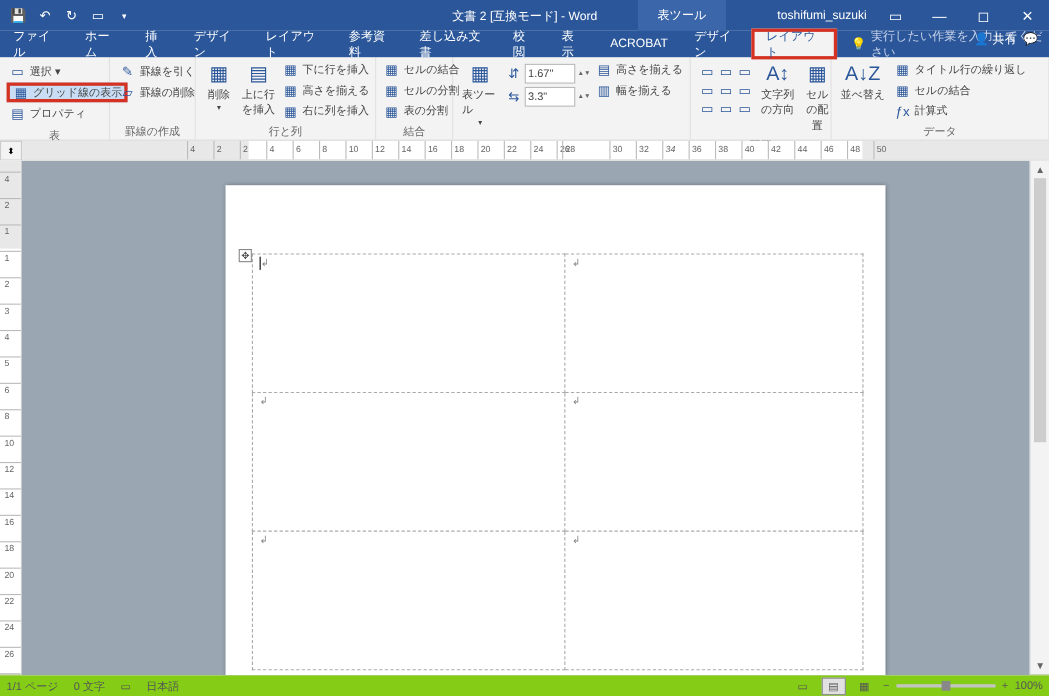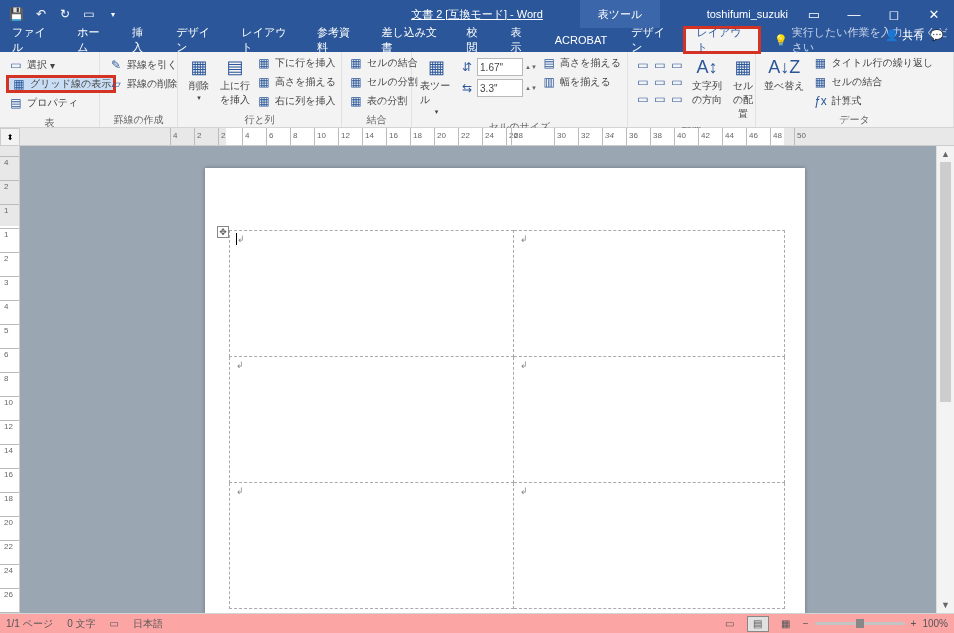--- a/index.html
+++ b/index.html
@@ -1,20 +1,20 @@
 <!DOCTYPE html>
 <html><head>
 <meta charset="utf-8">
 <style>
 * { margin: 0; padding: 0; box-sizing: border-box; font-family: "Yu Gothic UI", "Meiryo", sans-serif; }
 body { width: 954px; height: 633px; overflow: hidden; background: #fff; position: relative; }
 .titlebar { height: 28px; background: #2b579a; color: #fff; display: flex; align-items: center; font-size: 11px; position: relative; }
 .qat { display: flex; align-items: center; gap: 2px; padding-left: 6px; }
 .qat-btn { width: 22px; height: 22px; display: flex; align-items: center; justify-content: center; color: #fff; font-size: 12px; }
-.title-center { position: absolute; left: 50%; transform: translateX(-50%); white-space: nowrap; text-decoration: underline; }
+.title-center { position: absolute; left: 50%; transform: translateX(-50%); white-space: nowrap; }
 .title-tools { position: absolute; left: 580px; width: 80px; text-align: center; background: #3b67aa; height: 28px; line-height: 28px; }
 .title-user { position: absolute; right: 166px; }
 .winbtns { position: absolute; right: 0; display: flex; }
 .winbtn { width: 40px; height: 28px; display: flex; align-items: center; justify-content: center; color: #fff; font-size: 13px; }
 .tabbar { height: 24px; background: #2b579a; display: flex; align-items: stretch; font-size: 11px; color: #fff; position: relative; }
 .tab { padding: 0 12px; display: flex; align-items: center; cursor: pointer; }
 .tab.active { background: #f3f3f3; color: #2b579a; font-weight: 500; }
 .tab-highlight { border: 3px solid #d43324; margin: -2px -1px; padding: 0 10px; }
 .telltell { margin-left: 14px; display: flex; align-items: center; color: #c9d3eb; font-size: 11px; gap: 4px; }
 .share { position: absolute; right: 10px; display: flex; align-items: center; gap: 6px; }
@@ -46,21 +46,21 @@
 .tbl-anchor { position: absolute; left: 12px; top: 58px; width: 12px; height: 12px; border: 1px solid #888; display: flex; align-items: center; justify-content: center; font-size: 9px; color: #555; }
 .doc-table { position: absolute; left: 24px; top: 62px; width: 556px; border-collapse: collapse; }
 .doc-table td { border: 1px dashed #aaa; height: 126px; vertical-align: top; padding: 2px 6px; font-size: 10px; color: #444; }
 .cell-mark { color: #888; font-size: 9px; }
 .cursor { border-left: 1px solid #000; height: 12px; display: inline-block; vertical-align: middle; }
 
 .scroll-v { position: absolute; right: 0; top: 146px; bottom: 20px; width: 18px; background: #f3f3f3; border-left: 1px solid #ddd; }
 .sv-thumb { position: absolute; left: 3px; right: 3px; top: 16px; height: 240px; background: #cdcdcd; }
 .sv-btn { position: absolute; left: 0; right: 0; height: 16px; display: flex; align-items: center; justify-content: center; font-size: 9px; color: #666; }
 
-.status { position: absolute; left: 0; right: 0; bottom: 0; height: 20px; background: #fca5a5; border-top: 1px solid #d4d4d4; display: flex; align-items: center; font-size: 10px; color: #555; padding: 0 6px; gap: 14px; margin-top: 40px; }
+.status { position: absolute; left: 0; right: 0; bottom: 0; height: 20px; background: #84cc16; border-top: 1px solid #d4d4d4; display: flex; align-items: center; font-size: 10px; color: #555; padding: 0 6px; gap: 14px; margin-top: 40px; }
 .status-right { margin-left: auto; display: flex; align-items: center; gap: 6px; }
 .view-btn { width: 22px; height: 16px; display: flex; align-items: center; justify-content: center; font-size: 10px; border: 1px solid transparent; }
 .view-btn.active { border-color: #888; background: #e1e1e1; }
 .zoom-track { width: 90px; height: 3px; background: #c4c4c4; position: relative; }
 .zoom-thumb { position: absolute; left: 50%; top: -3px; width: 8px; height: 9px; background: #888; transform: translateX(-50%); }
 </style>
 </head>
 <body>
 
 <div class="titlebar">
@@ -216,21 +216,20 @@
         <div class="rbtn-row">
             <span class="ricon">▤</span>
             <span>高さを揃える</span>
           </div>
         <div class="rbtn-row">
             <span class="ricon">▥</span>
             <span>幅を揃える</span>
           </div>
       </div>
     </div>
-    <div class="group-label">セルのサイズ</div>
   </div>
 
   <div class="group" style="width:128px">
     <div class="group-body">
       <div style="display:grid;grid-template-columns:repeat(3,16px);grid-template-rows:repeat(3,16px);gap:1px;padding:3px">
         <div class="ricon">▭</div>
           <div class="ricon">▭</div>
           <div class="ricon">▭</div>
         <div class="ricon">▭</div>
           <div class="ricon">▭</div>

